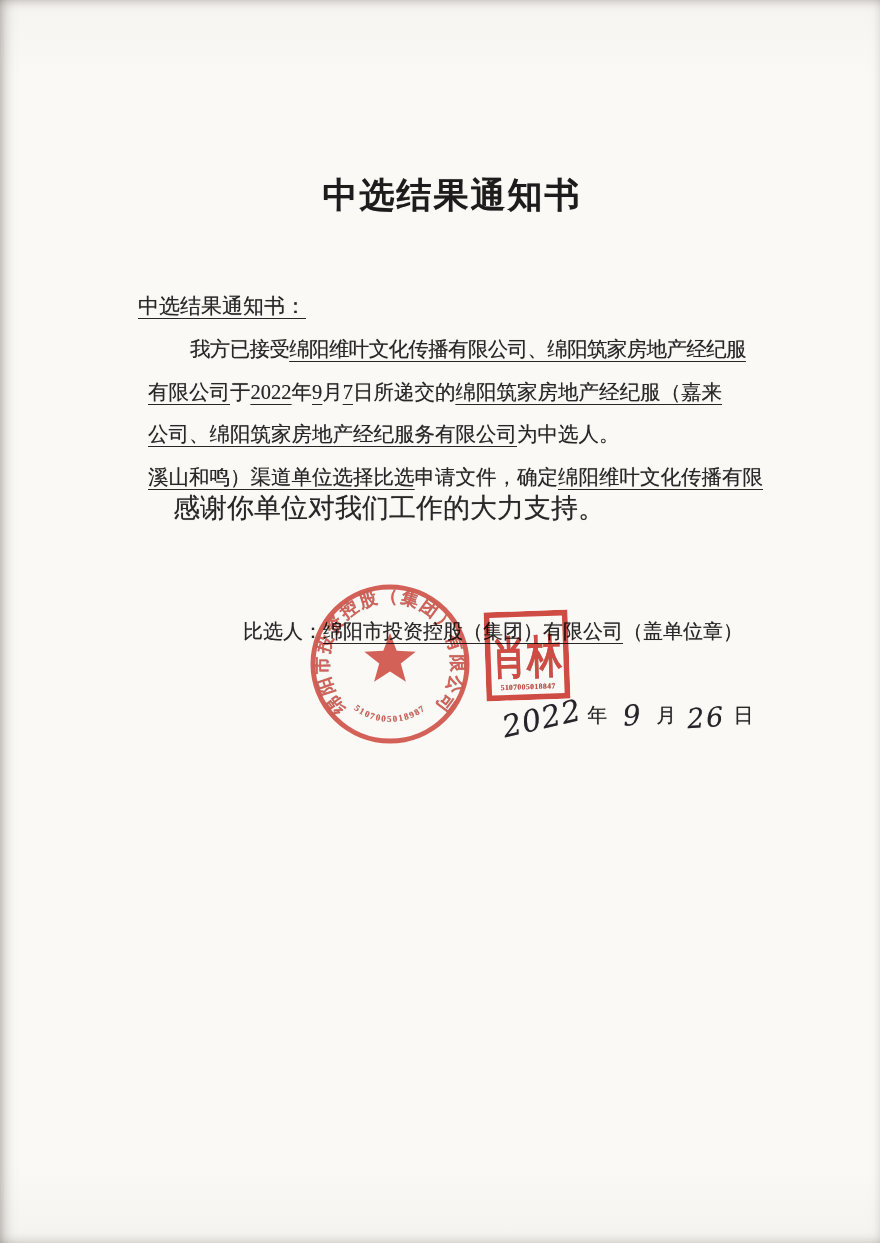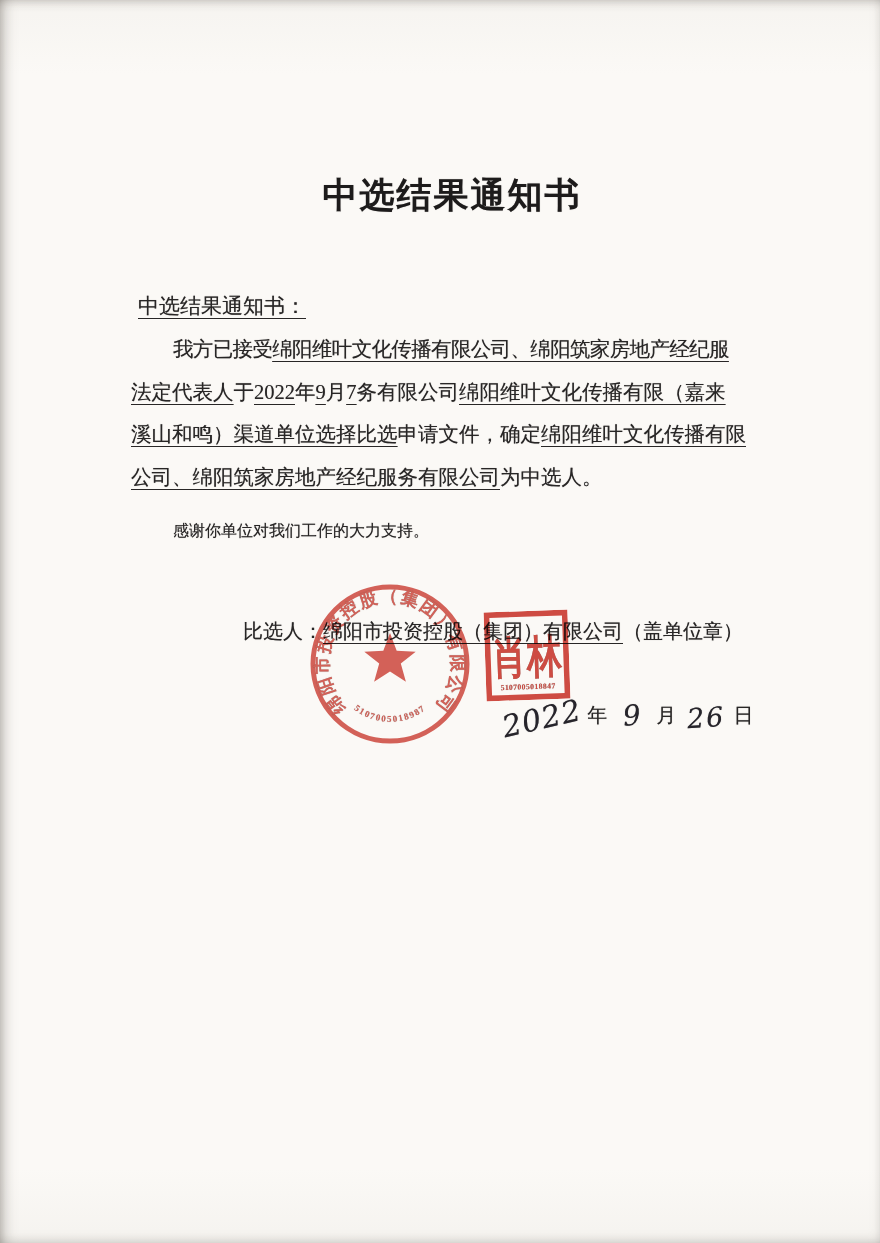--- a/index.html
+++ b/index.html
@@ -15,24 +15,24 @@
   }
   .title{
     position:absolute;top:160px;left:0;width:100%;margin:12px;
     text-align:center;font-size:35px;font-weight:700;letter-spacing:2px;color:#1d1b1b;
   }
   .salutation{
     position:absolute;left:138px;top:292px;font-size:21px;
     text-decoration:underline;text-decoration-thickness:1.2px;text-underline-offset:5px;
   }
   .para1{position:absolute;left:131px;top:331px;width:624px;font-size:20.5px;}
-  .bline{height:42.5px;line-height:36px;white-space:nowrap;}
+  .bline{height:42.5px;line-height:36px;white-space:nowrap;margin-left:17px;}
   .bline.l1{text-indent:42px;letter-spacing:-0.65px;}
   .u{text-decoration:underline;text-decoration-thickness:1.2px;text-underline-offset:4.5px;}
-  .para2{position:absolute;left:131px;top:521px;font-size:16px;text-indent:42px;white-space:nowrap;}
+  .para2{position:absolute;left:131px;top:490px;font-size:27px;text-indent:42px;white-space:nowrap;}
   .sig-company{position:absolute;left:243px;top:618px;font-size:20px;white-space:nowrap;z-index:1;}
   .sig-legal{position:absolute;left:367px;top:662px;font-size:20px;white-space:nowrap;z-index:1;}
   .blank-line{display:inline-block;width:137px;height:1em;border-bottom:1.6px solid #2b2929;vertical-align:baseline;}
   .sig-date{position:absolute;left:500px;top:694px;font-size:20px;white-space:nowrap;z-index:1;}
   .hw{display:inline-block;font-style:italic;font-family:"DejaVu Serif","Liberation Serif",serif;color:#26242b;font-weight:500;}
   .hw-year{font-size:30px;transform:rotate(-13deg) translateY(7px);letter-spacing:1px;}
   .hw-month{font-size:28px;transform:translateY(3px) rotate(-5deg);margin-left:16px;}
   .hw-day{font-size:27px;transform:translateY(5px) rotate(-4deg);margin-left:11px;letter-spacing:2px;}
   .unit-y{margin-left:7px;}
   .unit-m{margin-left:15px;}
@@ -52,23 +52,23 @@
 <body>
 
 <div class="page">
 
   <h1 class="title">中选结果通知书</h1>
 
   <div class="salutation">中选结果通知书：</div>
 
   <div class="para1">
     <div class="bline l1"><span>我方已接受</span><span class="u">绵阳维叶文化传播有限公司、绵阳筑家房地产经纪服</span></div>
-    <div class="bline"><span class="u">法定代表人</span><span>于</span><span class="u">2022</span><span>年</span><span class="u">9</span><span>月</span><span class="u">7</span><span>务有限公司</span><span class="u">绵阳维叶文化传播有限（嘉来</span></div>
+    <div class="bline"><span class="u">有限公司</span><span>于</span><span class="u">2022</span><span>年</span><span class="u">9</span><span>月</span><span class="u">7</span><span>日所递交的</span><span class="u">绵阳筑家房地产经纪服（嘉来</span></div>
+    <div class="bline"><span class="u">公司、绵阳筑家房地产经纪服务有限公司</span><span>为中选人。</span></div>
     <div class="bline"><span class="u">溪山和鸣）渠道单位选择比选</span><span>申请文件，确定</span><span class="u">绵阳维叶文化传播有限</span></div>
-    <div class="bline"><span class="u">公司、绵阳筑家房地产经纪服务有限公司</span><span>为中选人。</span></div>
   </div>
 
   <div class="para2">感谢你单位对我们工作的大力支持。</div>
 
   <div class="sig-company"><span>比选人：</span><span class="u">绵阳市投资控股（集团）有限公司</span><span>（盖单位章）</span></div>
 
 
   <div class="sig-date">
     <span class="hw hw-year">2022</span><span class="unit-y">年</span><span class="hw hw-month">9</span><span class="unit-m">月</span><span class="hw hw-day">26</span><span class="unit-d">日</span>
   </div>

